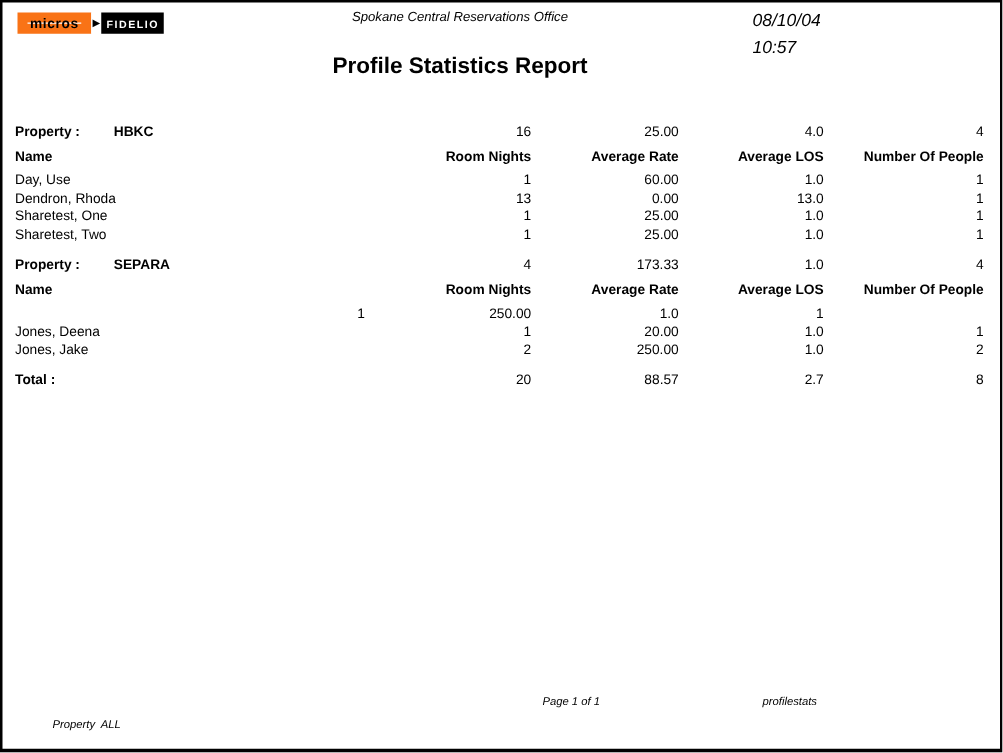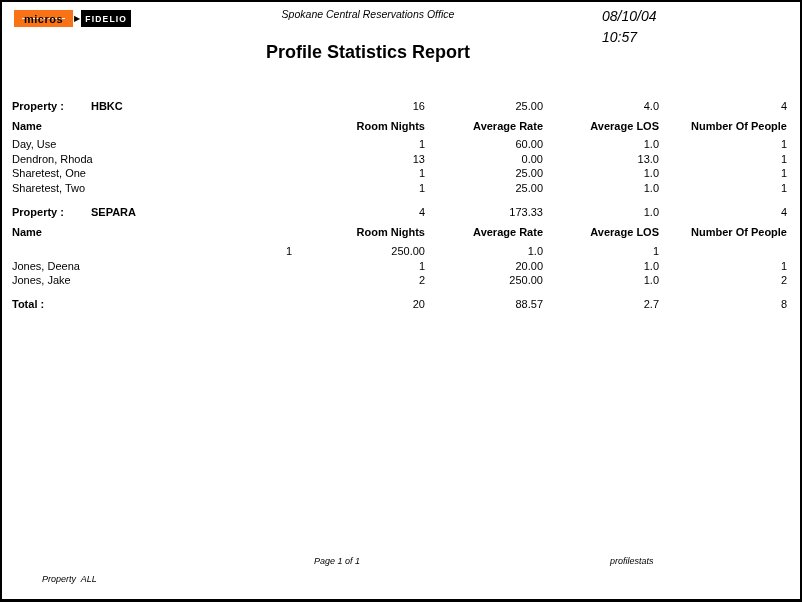--- a/index.html
+++ b/index.html
@@ -65,22 +65,22 @@
   .prop-value { margin-left: 27px; font-weight: bold; }
   .prop-label { font-weight: bold; }
 
   
   .foot-filters {
     position: absolute; left: 40px; top: 552px;
     font-style: italic; font-size: 9px; line-height: 10px;
     white-space: pre;
   }
   .foot-page {
-    position: absolute; left: 312px; top: 554px; width: 142px;
-    text-align: left; font-style: italic; font-size: 9px;
+    position: absolute; left: 336px; top: 554px; width: 142px;
+    text-align: right; font-style: italic; font-size: 9px;
   }
   .foot-report-id {
     position: absolute; left: 608px; top: 554px;
     font-style: italic; font-size: 9px;
   }
 </style>
 </head>
 <body>
 
 <div class="page">

